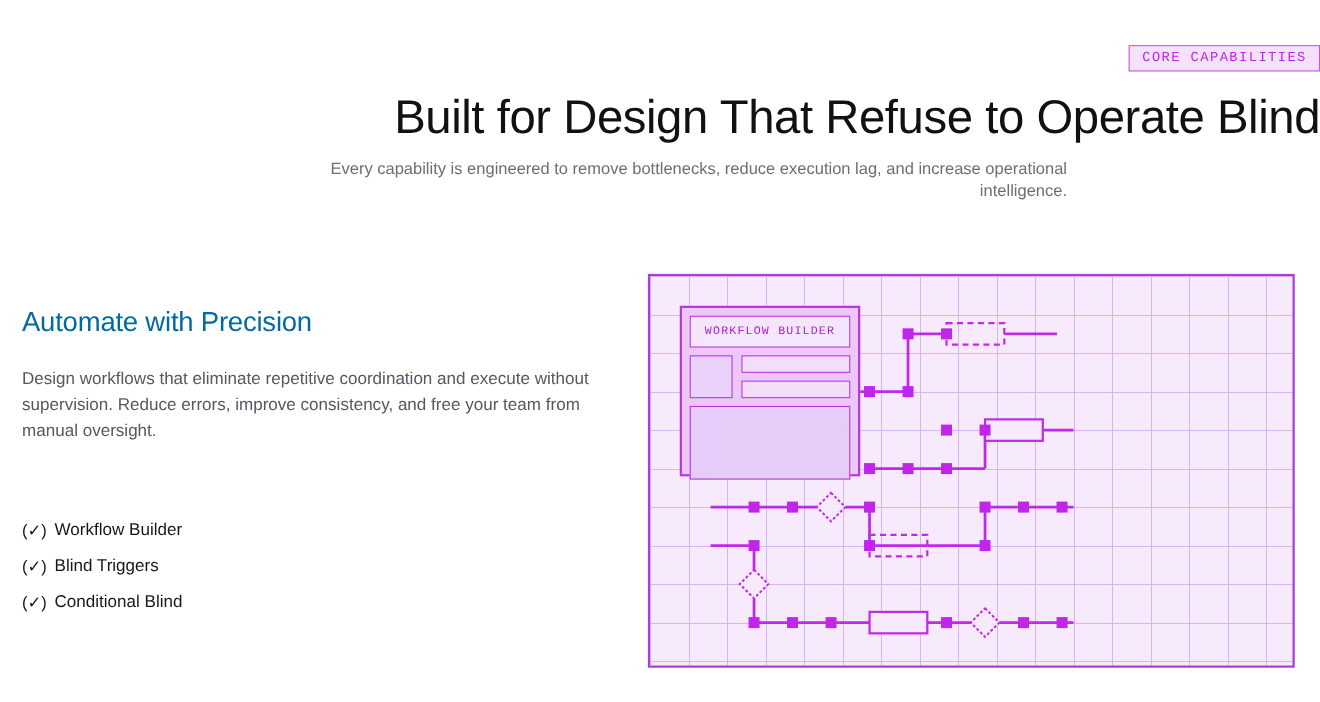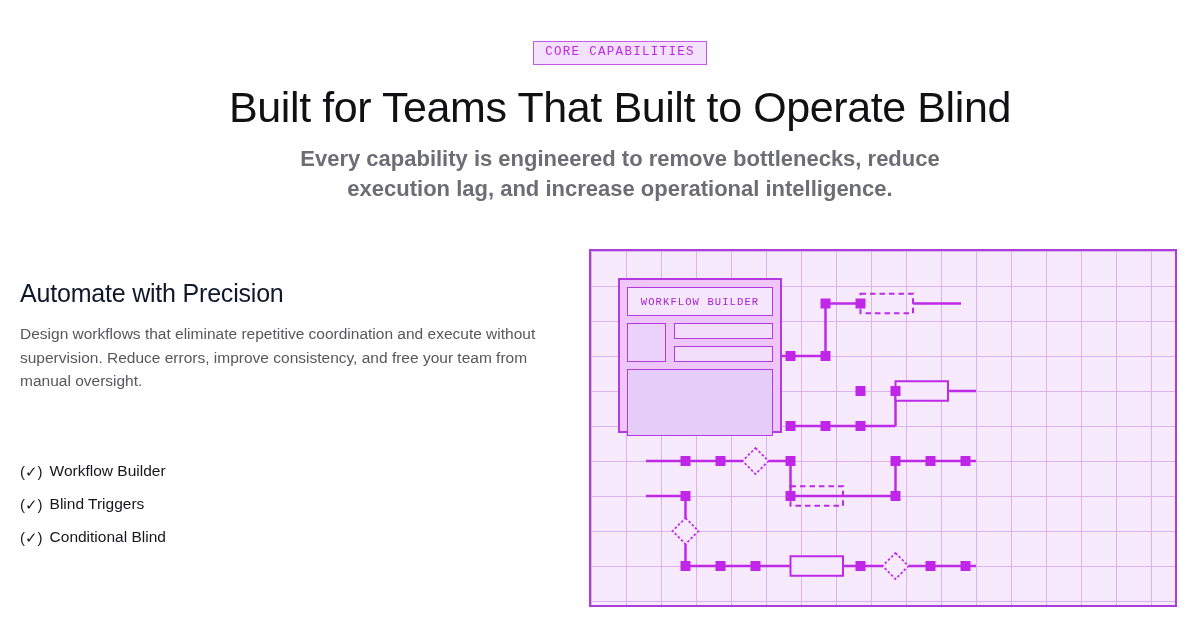--- a/index.html
+++ b/index.html
@@ -5,21 +5,21 @@
   * { margin:0; padding:0; box-sizing:border-box; }
   html, body {
     width:1200px; height:638px;
     background:#ffffff;
     font-family:"Liberation Sans", sans-serif;
     overflow:hidden;
   }
   .page { position:relative; width:1200px; height:638px; }
 
   
-  .header { width:1200px; padding-top:41px; text-align:center;padding-left:40px; }
+  .header { width:1200px; padding-top:41px; text-align:right;padding-left:40px; }
 
   .badge {
     display:inline-block;
     font-family:"Liberation Mono", monospace;
     font-size:12.5px;
     letter-spacing:1.3px;
     color:#c026e8;
     background:#f4e2fc;
     border:1px solid #c55ae8;
     padding:4px 11px 5px 11px;
@@ -31,41 +31,41 @@
     font-size:43px;
     font-weight:400;
     letter-spacing:-0.4px;
     color:#111114;
     line-height:1.08;
   }
 
   .subhead {
     margin:14px auto 15px auto;
     width:700px;
-    font-size:22px;
+    font-size:15px;
     line-height:1.37;
     color:#6d6d74;
-    font-weight:700;
+    font-weight:400;
   }
 
   
   .left-col {
     position:absolute;
     left:20px;
     top:279px;
     width:545px;
   }
   .feature-title {
     font-size:25px;
     font-weight:400;
-    color:#0f172a;
+    color:#0369a1;
     letter-spacing:-0.2px;
   }
   .feature-body {
-    margin-top:14px;
+    margin-top:25px;
     font-size:15.5px;
     line-height:1.52;
     color:#57575e;
     width:530px;
   }
   .feature-list { margin-top:62px; }
   .feature-item {
     display:flex;
     align-items:center;
     gap:7px;
@@ -139,21 +139,21 @@
     border:1.5px solid #b43ae0;
   }
 </style>
 </head>
 <body>
 
 <div class="page">
 
   <div class="header">
     <div class="badge">CORE CAPABILITIES</div>
-    <h1 class="headline">Built for Teams That Built to Operate Blind</h1>
+    <h1 class="headline">Built for Design That Refuse to Operate Blind</h1>
     <p class="subhead">Every capability is engineered to remove bottlenecks, reduce execution lag, and increase operational intelligence.</p>
   </div>
 
   <div class="left-col">
     <h2 class="feature-title">Automate with Precision</h2>
     <p class="feature-body">Design workflows that eliminate repetitive coordination and execute without supervision. Reduce errors, improve consistency, and free your team from manual oversight.</p>
 
     <div class="feature-list">
       <div class="feature-item">
         <span class="check-icon">(✓)</span>

